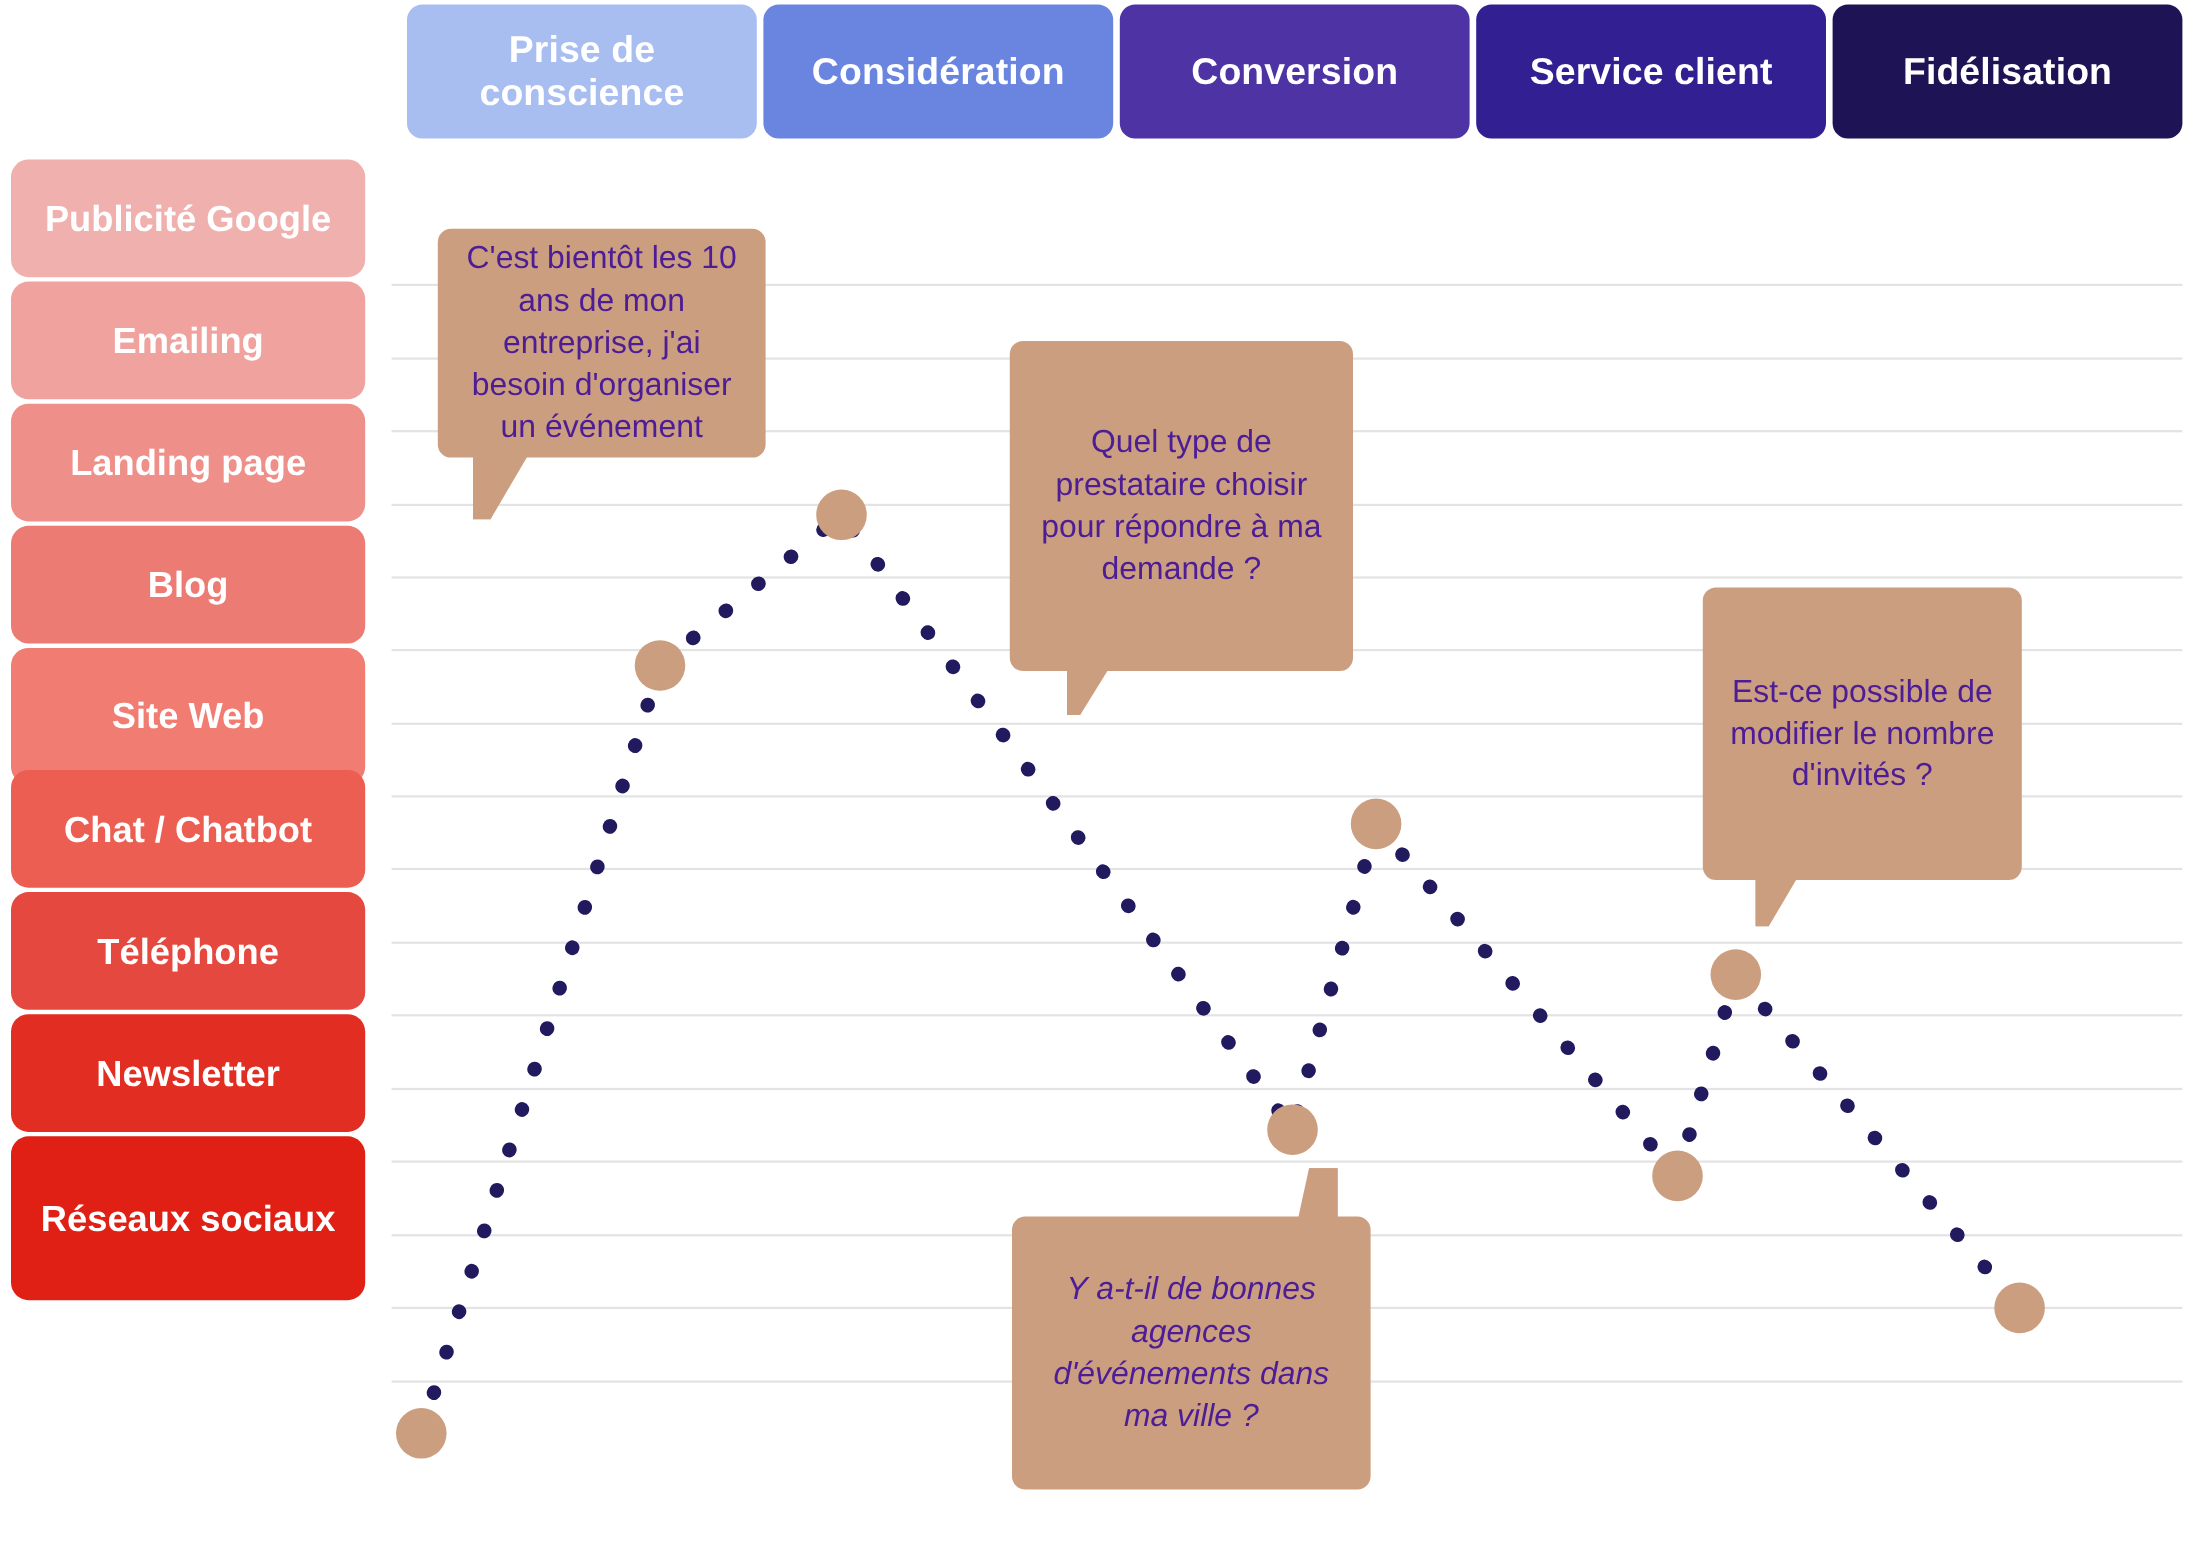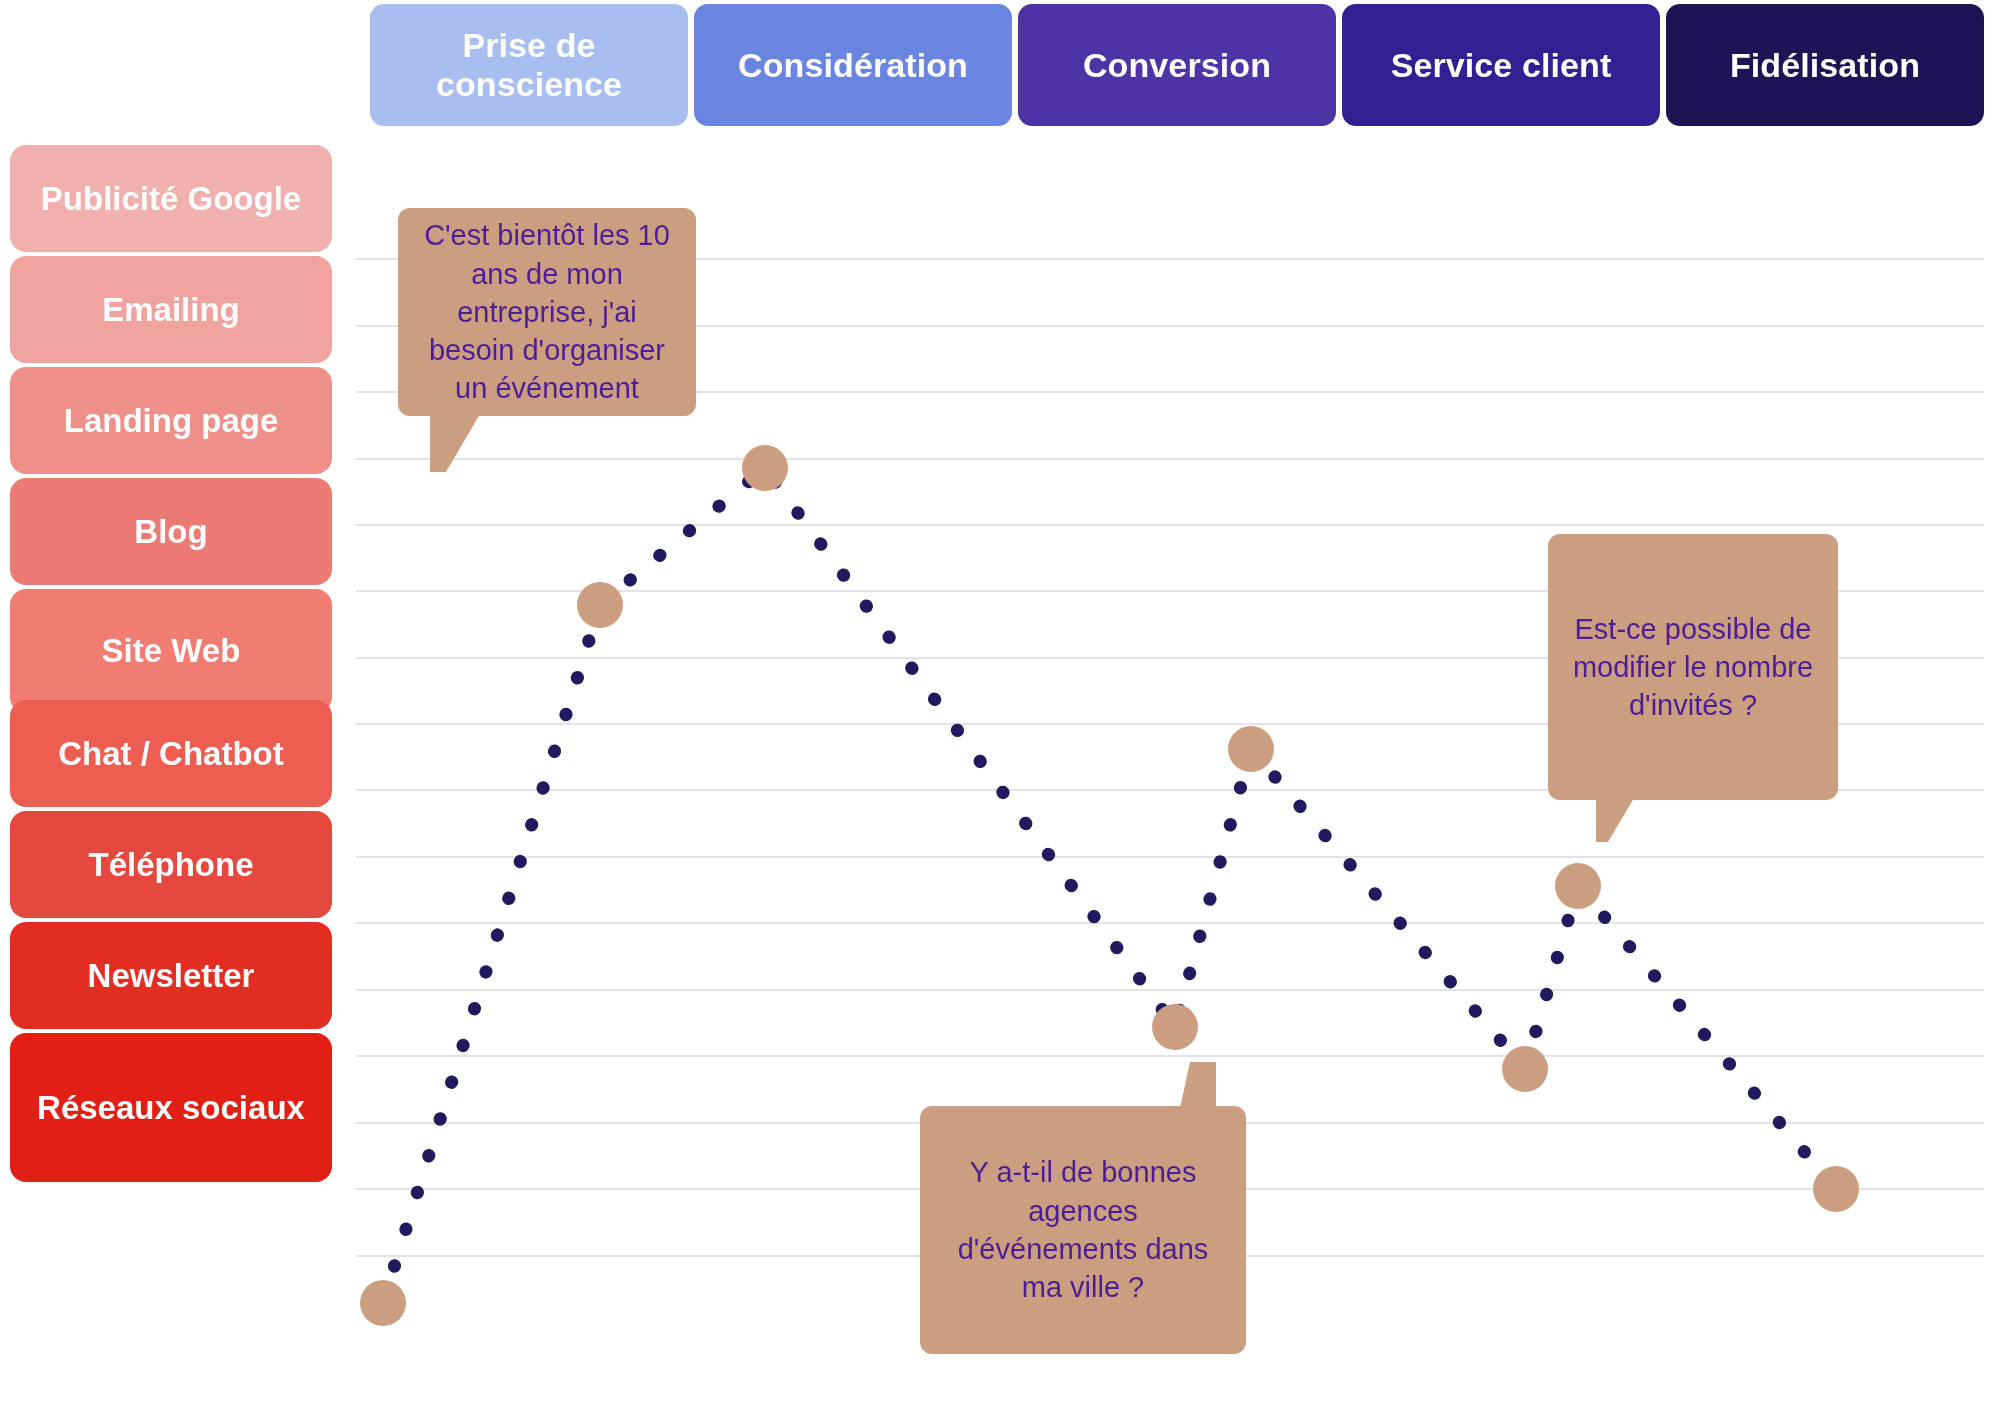--- a/index.html
+++ b/index.html
@@ -147,22 +147,26 @@
     <div class="channel" style="top:888px;height:149px;background:#e02014;text-align:center;">
       <span>Réseaux sociaux</span>
     </div>
   </div>
 
   <div class="bubble" style="left:398px;top:208px;width:298px;height:208px;">
     <span class="bubble-txt">C'est bientôt les 10 ans de mon entreprise, j'ai besoin d'organiser un événement</span>
     <span class="tail" style="left:32px;top:206px;border-left:16px solid #cc9e80;border-right:34px solid transparent;border-top:58px solid #cc9e80;border-bottom:0;"></span>
   </div>
 
+  <div class="bubble" style="left:918px;top:310px;width:312px;height:300px;">
+    <span class="bubble-txt">Quel type de prestataire choisir pour répondre à ma demande ?</span>
+    <span class="tail" style="left:52px;top:298px;border-left:12px solid #cc9e80;border-right:26px solid transparent;border-top:42px solid #cc9e80;border-bottom:0;"></span>
+  </div>
 
-  <div class="bubble" style="left:920px;top:1106px;width:326px;height:248px;">
+  <div class="bubble" style="left:920px;top:1106px;width:326px;height:248px;font-style:italic;">
     <span class="bubble-txt">Y a-t-il de bonnes agences d'événements dans ma ville ?</span>
     <span class="tail" style="left:260px;top:-44px;border-left:10px solid transparent;border-right:26px solid #cc9e80;border-bottom:46px solid #cc9e80;border-top:0;"></span>
   </div>
 
   <div class="bubble" style="left:1548px;top:534px;width:290px;height:266px;">
     <span class="bubble-txt">Est-ce possible de modifier le nombre d'invités ?</span>
     <span class="tail" style="left:48px;top:264px;border-left:12px solid #cc9e80;border-right:26px solid transparent;border-top:44px solid #cc9e80;border-bottom:0;"></span>
   </div>
 
 </div>

